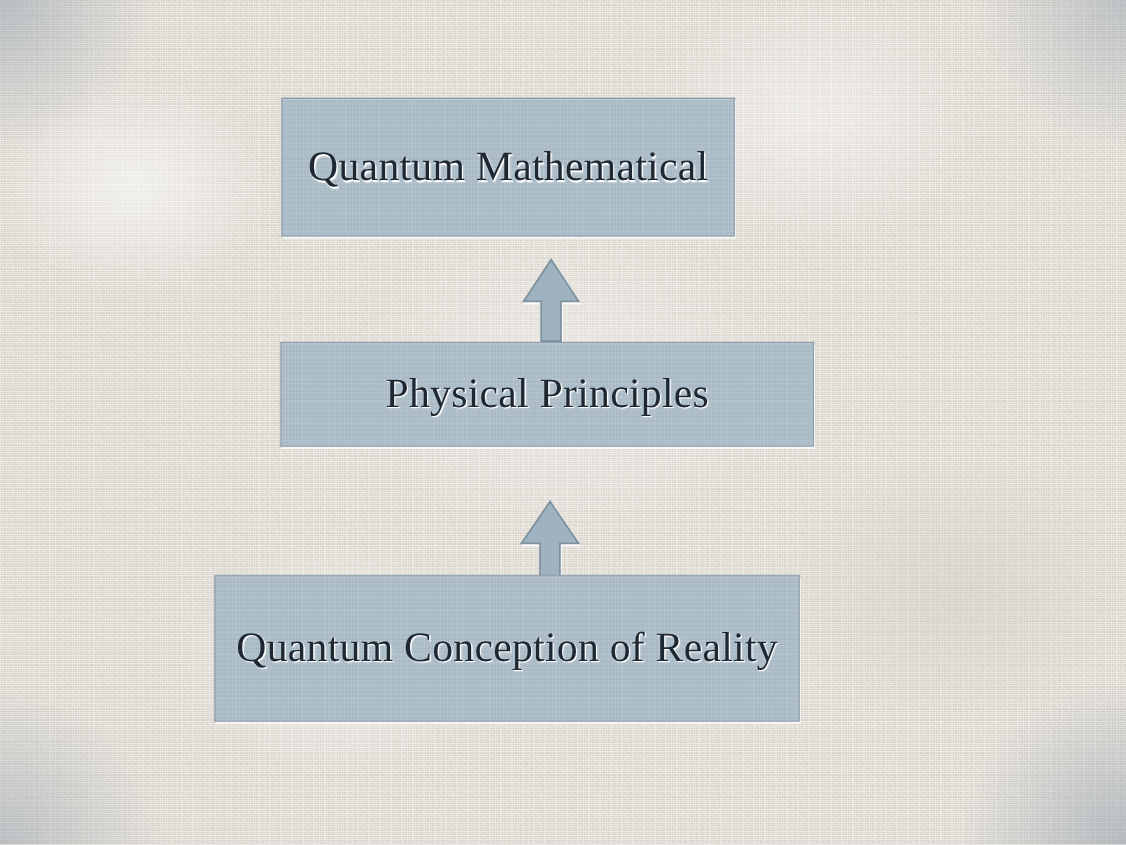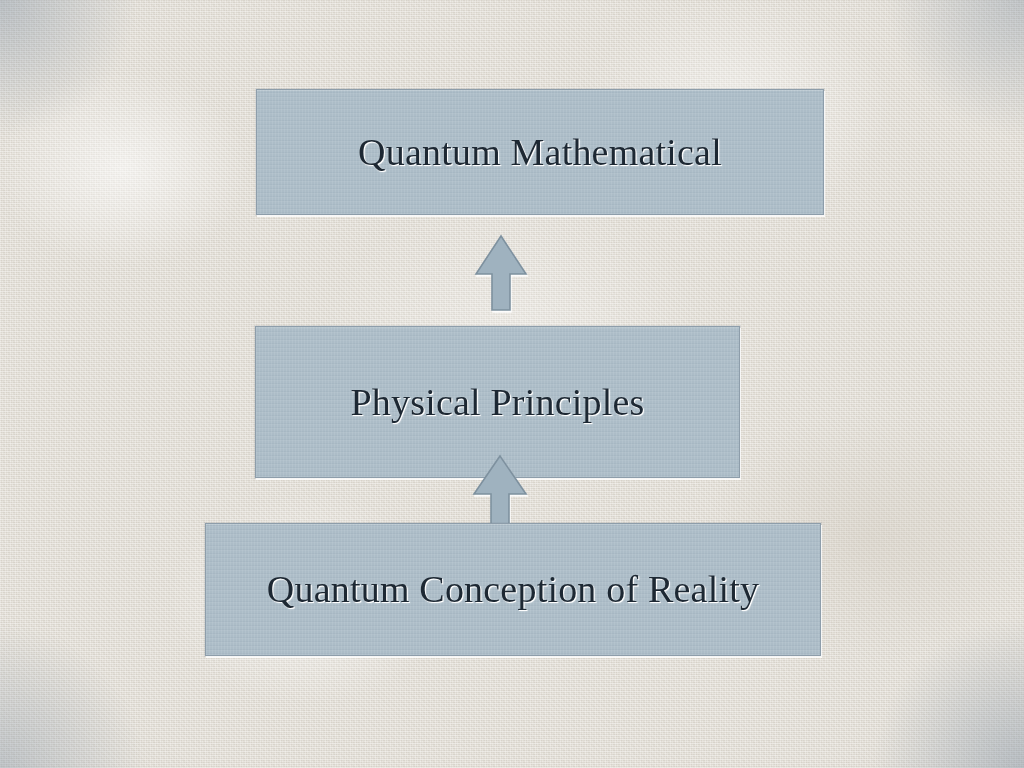--- a/index.html
+++ b/index.html
@@ -116,23 +116,23 @@
     z-index: 2;
     color: #1d2833;
     font-size: 38px;
     line-height: 1.28;
     letter-spacing: .2px;
     text-shadow: 1px 1px 0 rgba(255,255,255,.95),
                  1px 1px 2px rgba(255,255,255,.70);
     padding: 0 14px;
   }
 
-  #box-framework { left: 256px; top: 89px;  width: 568px; height: 126px; }
-  #box-principles{ left: 255px; top: 326px; width: 485px; height: 152px; }
-  #box-reality   { left: 205px; top: 523px; width: 616px; height: 133px; }
+  #box-framework { left: 256px; top: 89px;  width: 412px; height: 126px; }
+  #box-principles{ left: 255px; top: 311px; width: 485px; height: 95px; }
+  #box-reality   { left: 195px; top: 523px; width: 532px; height: 133px; }
 
   
   .arrow-up {
     position: absolute;
     filter: drop-shadow(1px 2px 0 rgba(255,255,255,.85));
   }
   .arrow-up svg { display: block; }
 
   #arrow-framework  { left: 473px; top: 234px; width: 56px; height: 78px; }
   #arrow-principles { left: 471px; top: 454px; width: 58px; height: 72px; }

